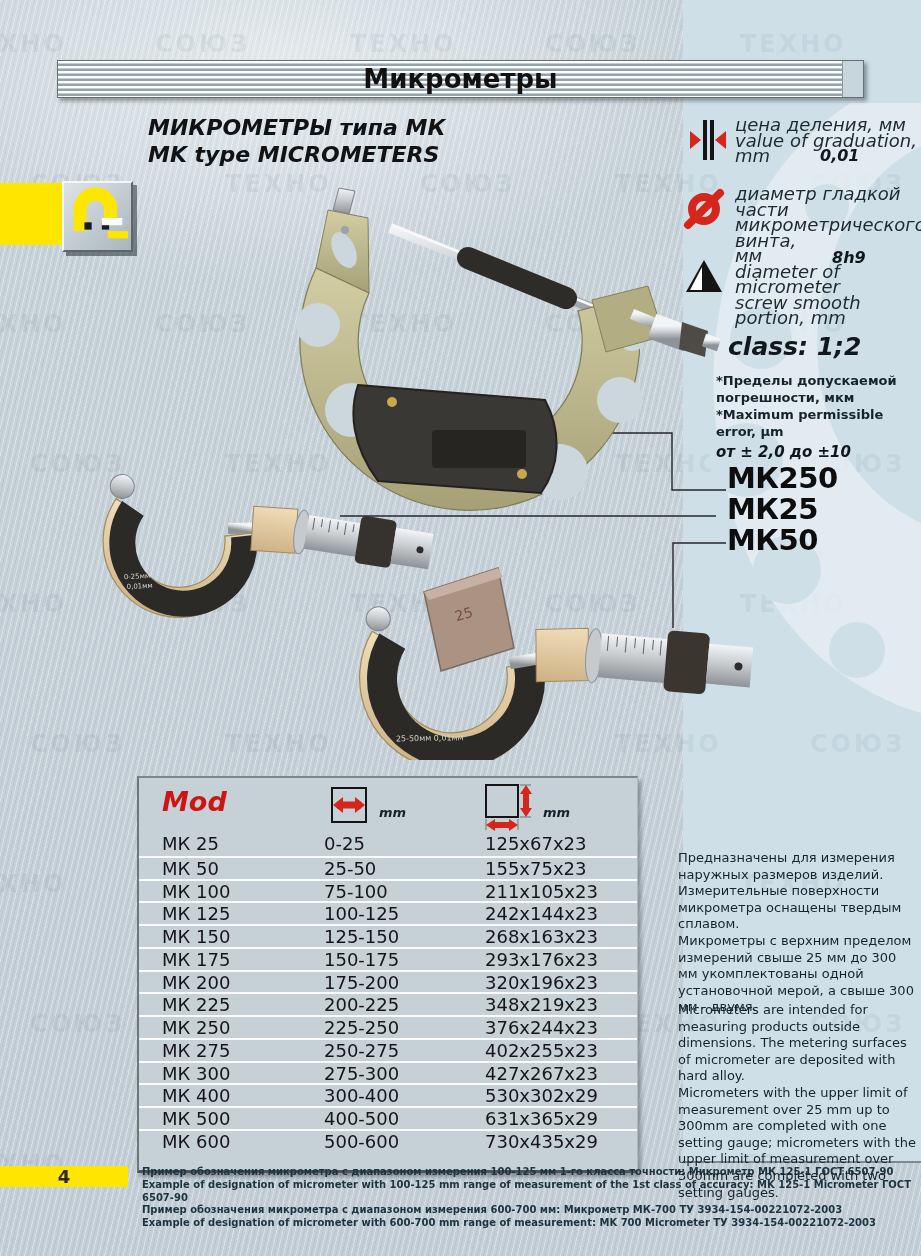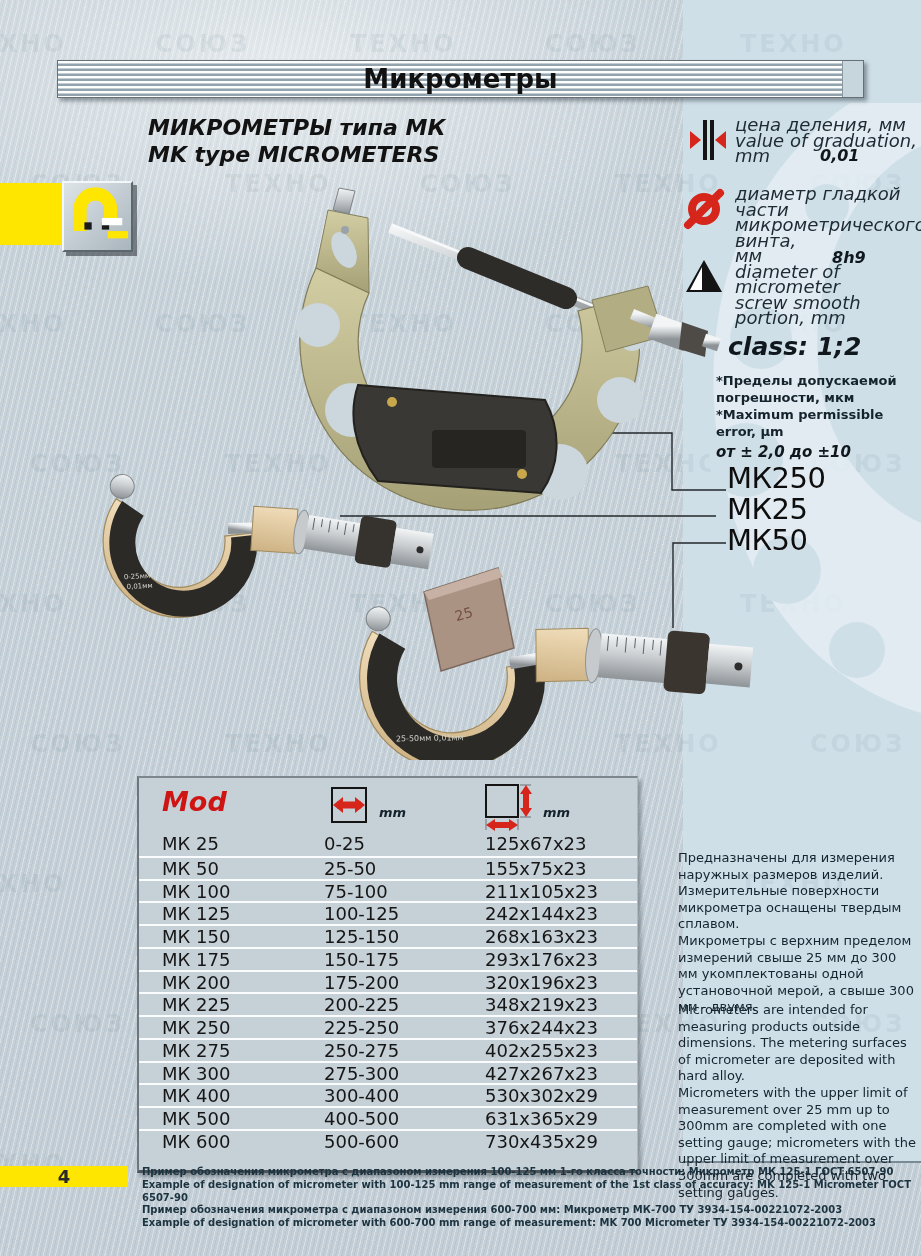--- a/index.html
+++ b/index.html
@@ -39,21 +39,21 @@
   
   #photo{position:absolute;left:0;top:100px;z-index:4;}
   
   .rc{position:absolute;z-index:7;}
   .spec-icon{position:absolute;}
   .sl{font-style:italic;font-size:18px;line-height:15.5px;color:#1d2a33;}
   .spec-value{font-style:italic;font-weight:bold;font-size:16px;color:#10181d;}
   .class-line{font-weight:bold;font-style:italic;font-size:25px;color:#10181d;}
   .err{font-weight:bold;font-size:13px;line-height:17px;color:#15232c;}
   .err-range{font-weight:bold;font-style:italic;font-size:15px;color:#10181d;margin-top:4px;}
-  #models{position:absolute;left:727px;top:463px;z-index:7;font-weight:normal;font-size:29px;
+  #models{position:absolute;left:727px;top:463px;z-index:7;font-weight:bold;font-size:29px;
         line-height:31px;letter-spacing:-0.5px;color:#0d0d0d;}
   .para{position:absolute;left:678px;width:238px;z-index:7;font-size:13px;line-height:16.6px;
         color:#15242e;white-space:pre-line;}
   
   .mk-table{position:absolute;left:137px;top:776px;width:501px;height:397px;z-index:5;
         background:#c6d0d7;border-top:2px solid #7d868d;border-left:2px solid #6d767d;
         border-right:1px solid #aeb8bf;border-bottom:3px solid #4d545a;
         box-shadow:3px 4px 4px rgba(40,48,56,.4);}
   .t-head{position:relative;height:55px;}
   .th-mod{position:absolute;left:23px;top:8px;font-size:27px;font-weight:bold;font-style:italic;

